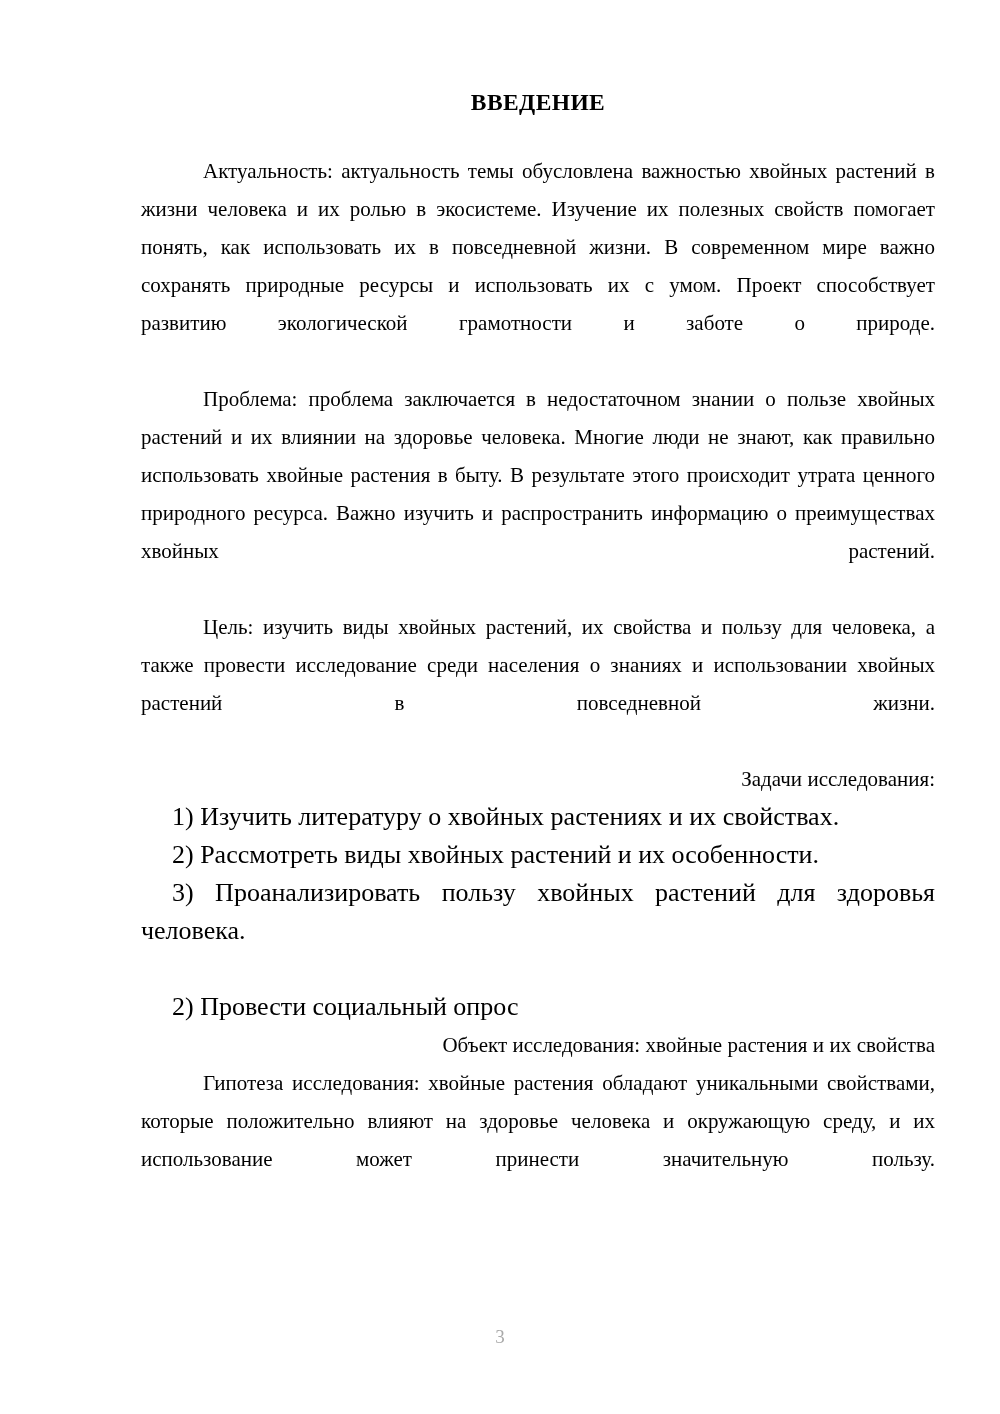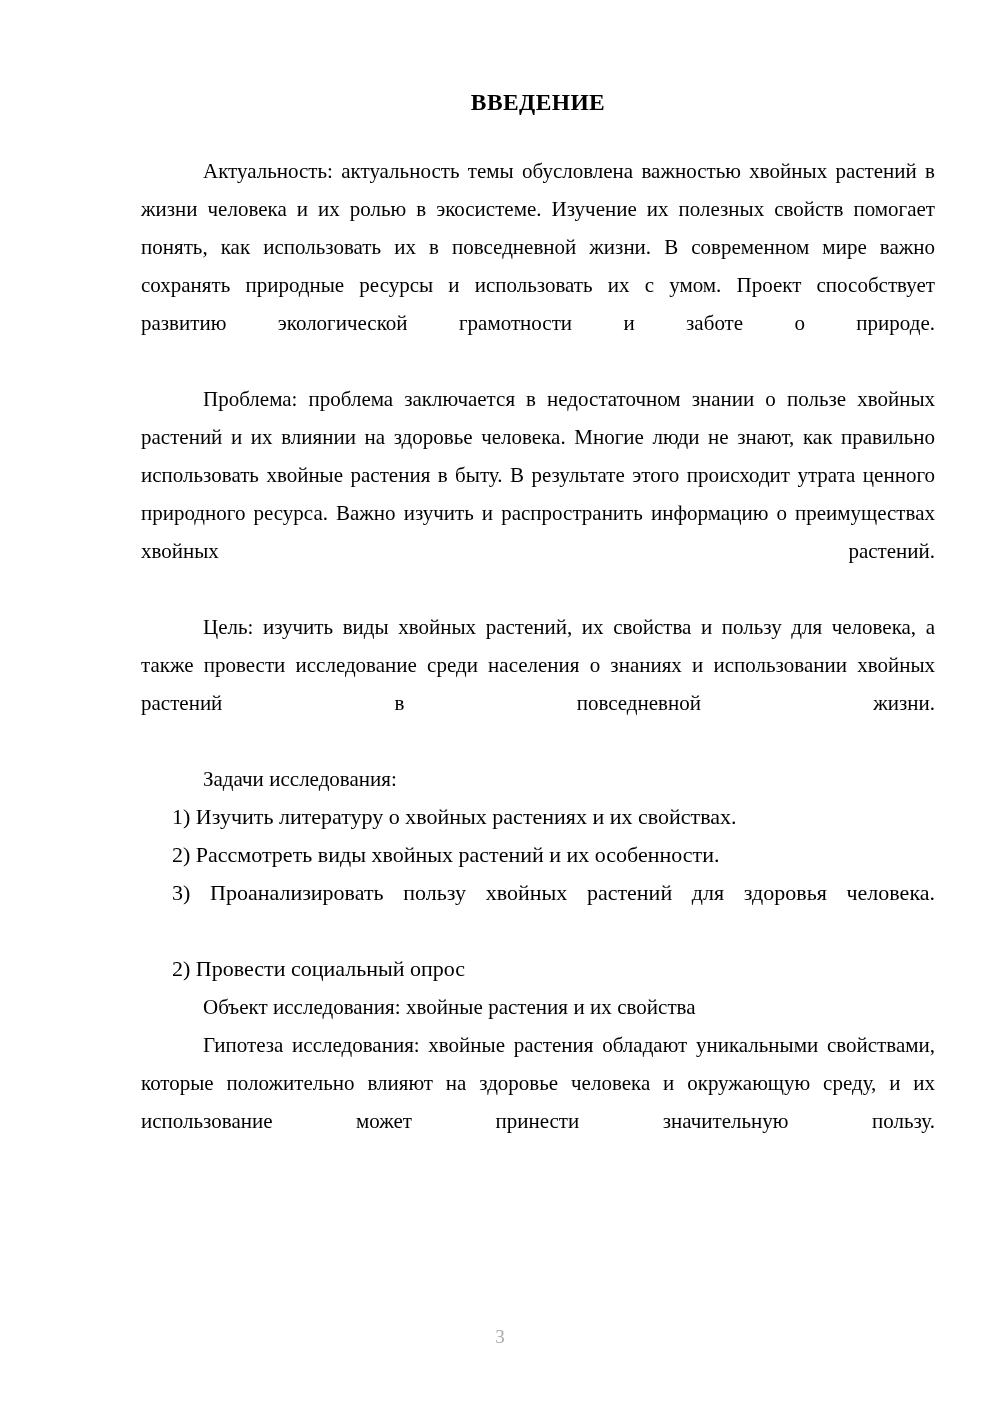--- a/index.html
+++ b/index.html
@@ -56,25 +56,25 @@
   
   .para::after {
     content: "";
     display: inline-block;
     width: 100%;
   }
 
   .para.no-stretch::after { content: none; display: none; }
 
   .para.plain {
-    text-align: left;
+    text-align: right;
   }
 
   .list-item {
-    font-size: 22px;
+    font-size: 26px;
     line-height: 38px;
     text-align: justify;
     text-indent: 31px;
     margin: 0;
   }
   .list-item.short {
     text-align: left;
   }
   .list-item::after {
     content: "";

